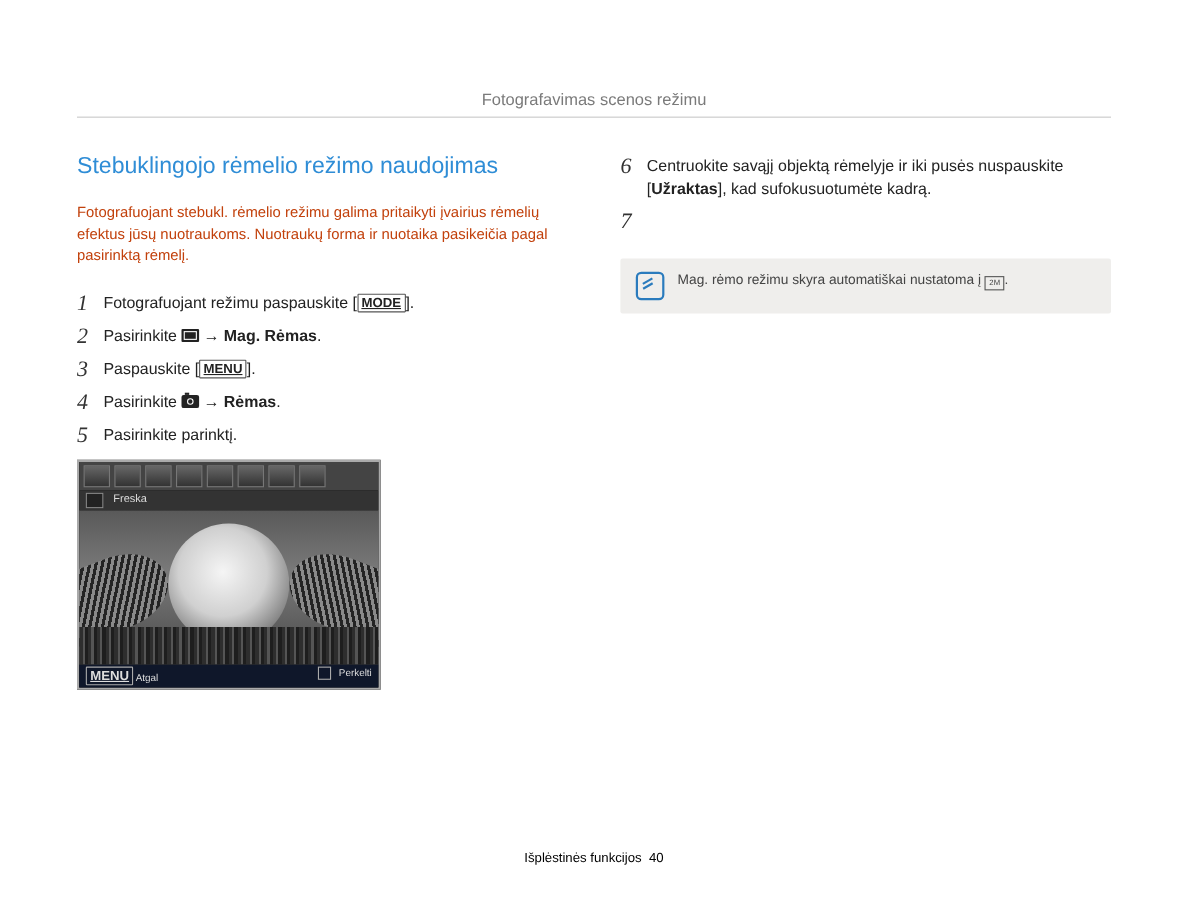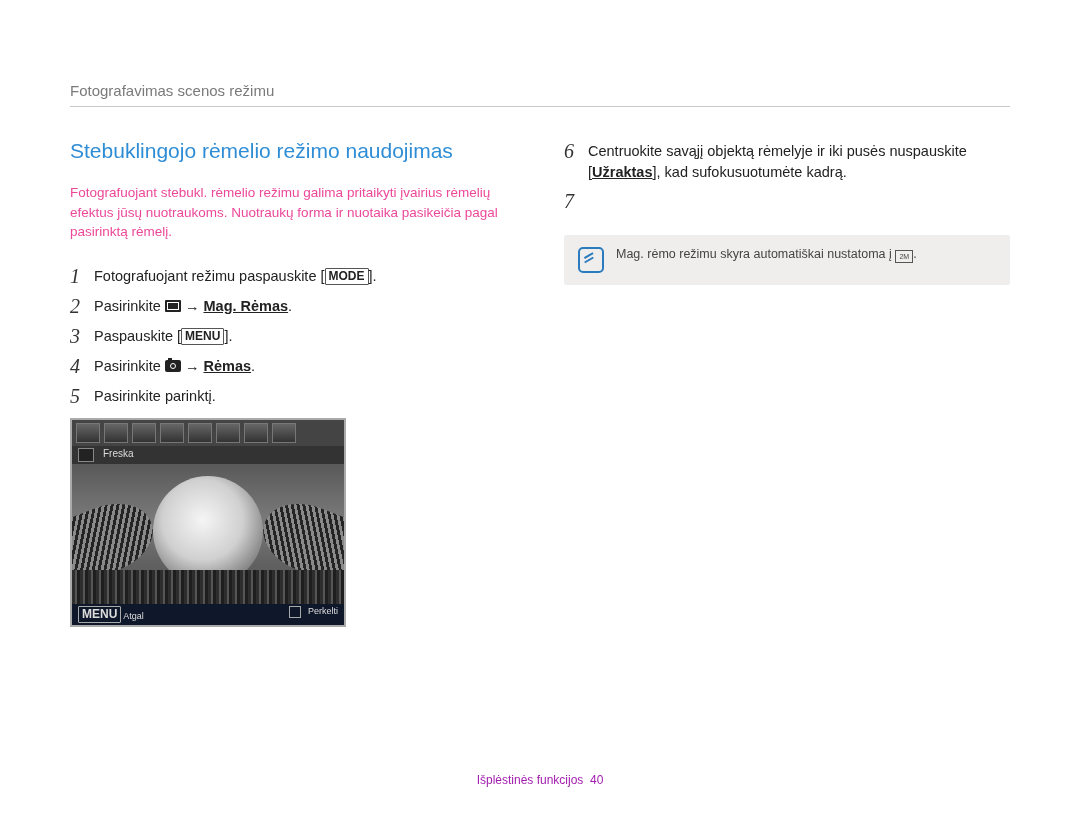--- a/index.html
+++ b/index.html
@@ -17,37 +17,38 @@
     box-sizing: border-box;
     height: 100%;
     position: relative;
   }
   .header {
     color: #7a7a7a;
     font-size: 15px;
     border-bottom: 1px solid #c8c8c8;
     padding-bottom: 7px;
     margin-bottom: 32px;
+    text-align: center;
   }
   .columns {
     display: flex;
     gap: 48px;
   }
   .col {
     flex: 1;
     min-width: 0;
   }
   .section-title {
     color: #2f8dd6;
     font-size: 21px;
     font-weight: 400;
     margin: 0 0 10px 0;
   }
   .intro {
-    color: #ec4899;
+    color: #c2410c;
     font-size: 13.5px;
     line-height: 1.45;
     margin-bottom: 22px;
     margin-top: 20px;
   }
   ol.steps {
     list-style: none;
     padding: 0;
     margin: 0;
   }
@@ -74,22 +75,23 @@
   }
   .kbd-box {
     display: inline-block;
     border: 1px solid #555;
     font-size: 12px;
     font-weight: bold;
     padding: 0 3px;
     line-height: 15px;
     vertical-align: 1px;
     border-radius: 1px;
-  }
-  .bold { font-weight: bold; text-decoration: underline; }
+    text-decoration: underline;
+  }
+  .bold { font-weight: bold; }
   .arrow { font-family: "Arial"; }
   .icon-scn {
     display:inline-block;
     width:16px; height:12px;
     background:#222;
     vertical-align:-1px;
     border-radius:1px;
     position:relative;
   }
   .icon-scn::after{
@@ -237,21 +239,21 @@
     font-size:7px;
     line-height:11px;
     text-align:center;
   }
 
   .page-footer {
     position:absolute;
     left:0; right:0; bottom:28px;
     text-align:center;
     font-size:12px;
-    color:#a21caf;
+    color:#000000;
   }
 </style>
 </head>
 <body>
 
 <div class="page">
   <div class="header">Fotografavimas scenos režimu</div>
 
   <div class="columns">
 

